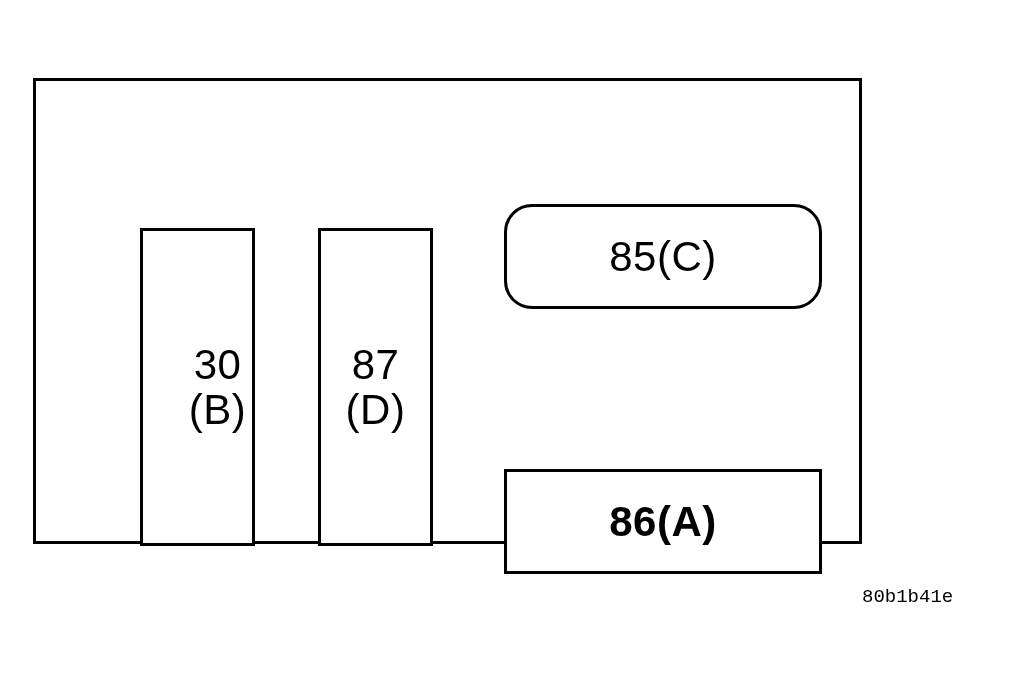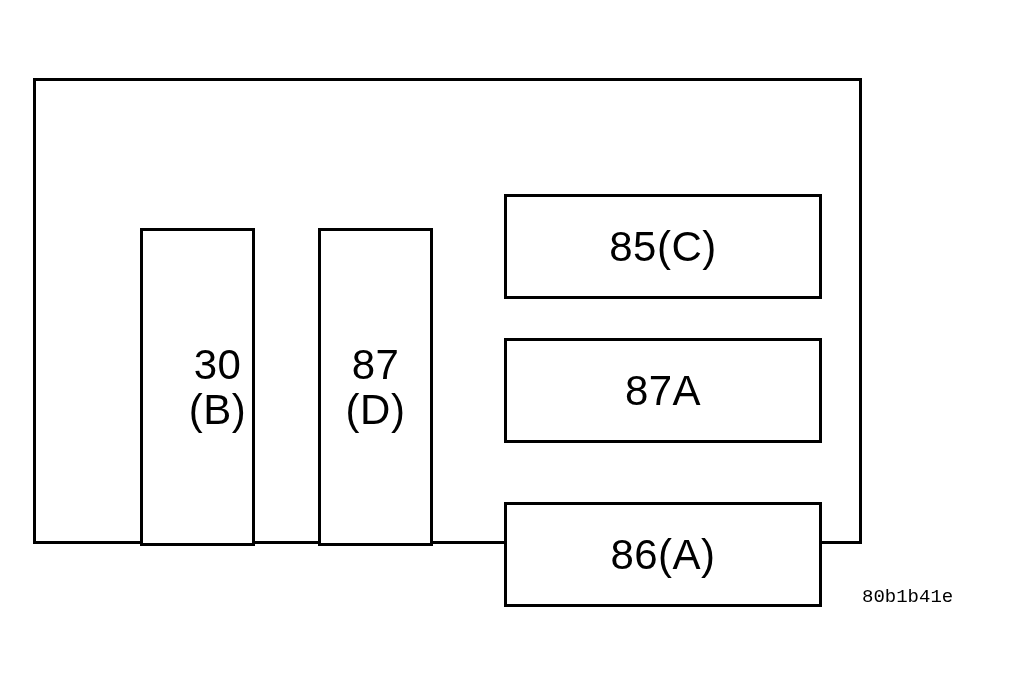--- a/index.html
+++ b/index.html
@@ -65,23 +65,23 @@
   #terminal-87 { left: 282px; top: 147px; }
 
   
   .terminal-wide {
     left: 468px;
     width: 318px;
     height: 105px;
     font-size: 42px;
   }
 
-  #terminal-85  { top: 113px; }
+  #terminal-85  { top: 123px; border-radius: 28px; }
   #terminal-87a { top: 257px; }
-  #terminal-86  { top: 421px; }
+  #terminal-86  { top: 388px; font-weight: bold; }
 
   .terminal-label {
     display: inline-block;
     letter-spacing: 0.5px;
   }
 
   
   .figure-id {
     position: absolute;
     left: 862px;
@@ -107,23 +107,20 @@
 
     <div class="terminal terminal-tall" id="terminal-87">
       <span class="terminal-label">87
 (D)</span>
     </div>
 
     <div class="terminal terminal-wide" id="terminal-85">
       <span class="terminal-label">85(C)</span>
     </div>
 
-    <div class="terminal terminal-wide" id="terminal-87a">
-      <span class="terminal-label">87A</span>
-    </div>
 
     <div class="terminal terminal-wide" id="terminal-86">
       <span class="terminal-label">86(A)</span>
     </div>
 
   </div>
 
   <div class="figure-id">80b1b41e</div>
 
 </div>

